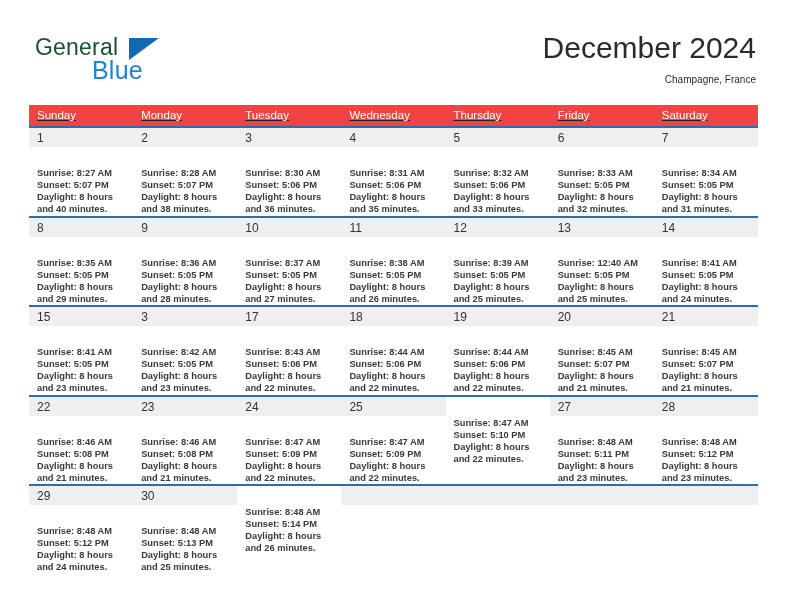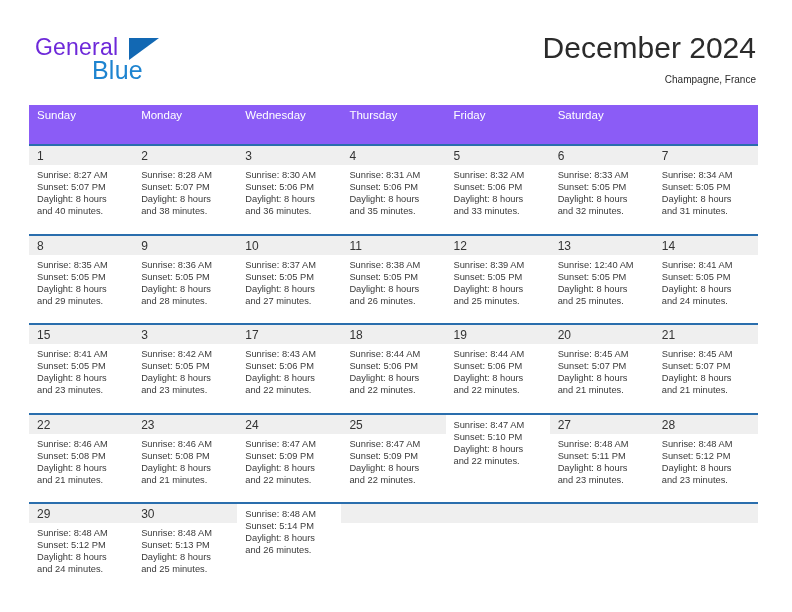--- a/index.html
+++ b/index.html
@@ -16,21 +16,21 @@
   .header{
     position:absolute;left:0;top:0;width:792px;height:96px;
   }
   .logo{
     position:absolute;left:35px;top:36px;
     width:190px;height:52px;
   }
   .logo-general{
     position:absolute;left:0;top:0;
     font-size:23px;line-height:23px;
-    color:#6d28d9;letter-spacing:.2px;
+    color:#14532d;letter-spacing:.2px;
     font-family:"Liberation Sans",sans-serif;
   }
   .logo-tri{
     position:absolute;left:94px;top:2px;
     width:0;height:0;
     border-left:30px solid #1268b3;
     border-bottom:22px solid transparent;
   }
   .logo-blue{
     position:absolute;left:57px;top:23px;
@@ -52,22 +52,23 @@
     white-space:nowrap;
   }
 
   
   .calendar{
     position:absolute;left:29px;top:105px;
     width:729px;
   }
   .dow-row{
     display:flex;
-    background:#8b5cf6;
-    height:39px;
+    background:#ef4444;
+    height:21px;
+    text-decoration:underline;
   }
   .dow{
     flex:0 0 104.14px;
     box-sizing:border-box;
     padding-left:8px;
     color:#ffffff;
     font-size:11.5px;
     line-height:21px;
     white-space:nowrap;
     overflow:hidden;
@@ -88,21 +89,22 @@
     height:19px;
     padding-left:8px;
     box-sizing:border-box;
   }
   .daynum{
     font-size:12px;
     line-height:19px;
     color:#333;
   }
   .cell-body{
-    padding:4px 6px 0 8px;
+    padding:20px 6px 0 8px;
+    font-weight:bold;
   }
   .evt{
     font-size:9.3px;
     line-height:12.1px;
     color:#3a3a3a;
     white-space:nowrap;
   }
   .cell.empty .daynum-band{background:#efefef;}
 </style>
 </head>
@@ -122,20 +124,21 @@
       <div class="cal-title">December 2024</div>
       <div class="cal-subtitle">Champagne, France</div>
     </div>
 
   </div>
 
   <div class="calendar">
     <div class="dow-row" id="dow-row">
         <div class="dow">Sunday</div>
         <div class="dow">Monday</div>
+        <div class="dow">Tuesday</div>
         <div class="dow">Wednesday</div>
         <div class="dow">Thursday</div>
         <div class="dow">Friday</div>
         <div class="dow">Saturday</div>
       </div>
     <div id="weeks-container">
         <div class="week">
           <div class="cell">
             <div class="daynum-band"><span class="daynum">1</span></div>
             <div class="cell-body">

